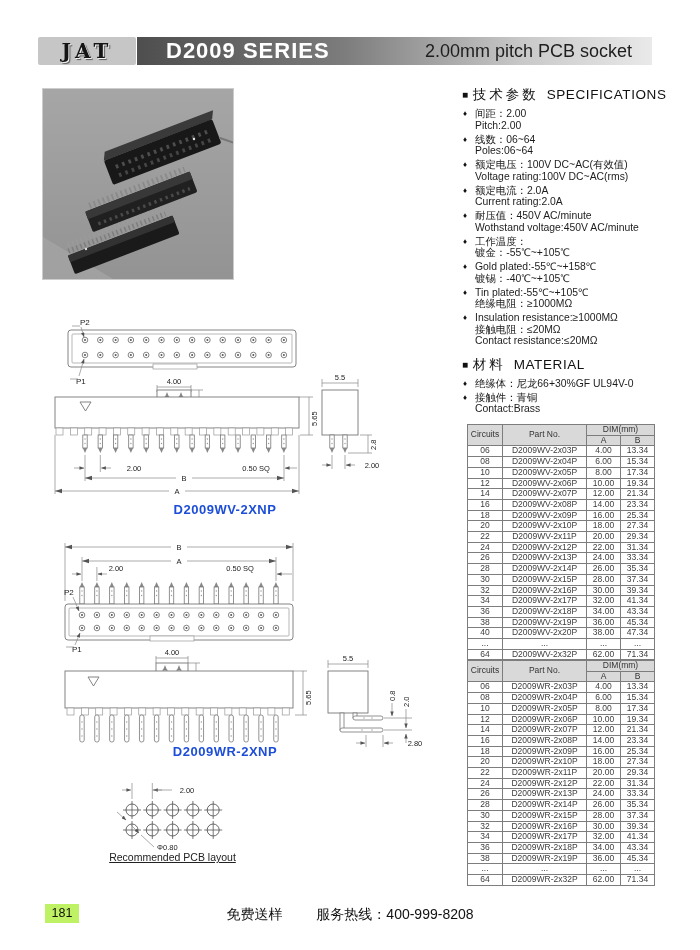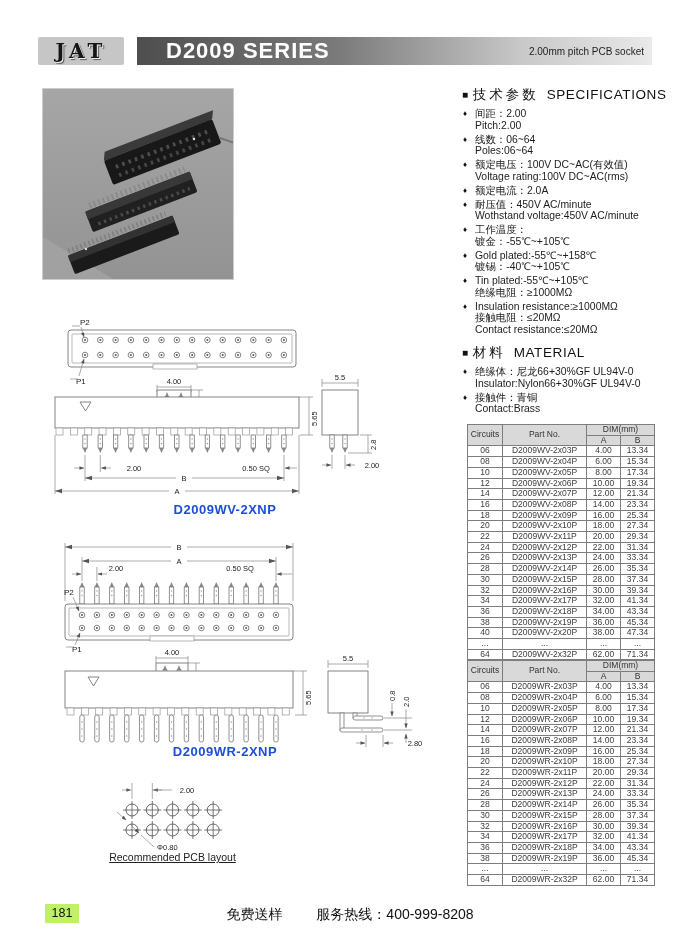--- a/index.html
+++ b/index.html
@@ -1,30 +1,30 @@
 <!DOCTYPE html>
 <html><head>
 <meta charset="utf-8">
 <style>
   html,body { margin:0; padding:0; }
   body { width:700px; height:950px; position:relative; background:#ffffff;
          font-family:"Liberation Sans", sans-serif; overflow:hidden; }
   .abs { position:absolute; }
 
   
-  .logo-box { left:38px; top:37px; width:86px; height:28px; background:#c6c6c6;
+  .logo-box { left:38px; top:37px; width:98px; height:28px; background:#c6c6c6;
               border-radius:2px; display:flex; align-items:center; justify-content:center; }
   .logo-text { font-family:"DejaVu Serif", serif; font-weight:bold; font-size:20px;
                letter-spacing:4px; color:#151515;
                text-shadow:1px 1px 0 #f2f2f2, 2px 2px 1px #5a5a5a; }
   .series-bar { left:137px; top:37px; width:515px; height:28px;
                 background:linear-gradient(90deg,#4e4e4e 0%,#7c7c7c 40%,#c9c9c9 75%,#e9e9e9 100%);
                 display:flex; align-items:center; justify-content:space-between; }
   .series-title { color:#ffffff; font-weight:bold; font-size:22px; letter-spacing:1px; padding-left:29px; }
-  .series-sub { color:#1e1e1e; font-size:10px; padding-right:8px; }
+  .series-sub { color:#1e1e1e; font-size:18px; padding-right:20px; }
 
   
   .photo { left:42px; top:88px; width:190px; height:190px; border:1px solid #cccccc; }
 
   
   .rightcol { left:462px; top:86px; width:234px; }
   .sec-head { display:flex; align-items:baseline; font-size:13.5px; color:#111; letter-spacing:.6px; margin-bottom:4px; }
   .sec-head .sq { font-size:10px; margin-right:4px; position:relative; top:-1px; }
   .sec-head .cn { margin-right:8px; letter-spacing:3px; }
   .spec-line { position:relative; font-size:10.4px; line-height:11.5px; color:#1c1c1c; padding-left:13px; }
@@ -158,41 +158,41 @@
     <span>SPECIFICATIONS</span>
   </div>
   <div>
       <div class="spec-line lead"><span class="diamond">♦</span><span>间距：2.00</span></div>
       <div class="spec-line"><span>Pitch:2.00</span></div>
       <div class="spec-line lead"><span class="diamond">♦</span><span>线数：06~64</span></div>
       <div class="spec-line"><span>Poles:06~64</span></div>
       <div class="spec-line lead"><span class="diamond">♦</span><span>额定电压：100V DC~AC(有效值)</span></div>
       <div class="spec-line"><span>Voltage rating:100V DC~AC(rms)</span></div>
       <div class="spec-line lead"><span class="diamond">♦</span><span>额定电流：2.0A</span></div>
+      <div class="spec-line"><span>Current rating:2.0A</span></div>
       <div class="spec-line lead"><span class="diamond">♦</span><span>耐压值：450V AC/minute</span></div>
       <div class="spec-line"><span>Wothstand voltage:450V AC/minute</span></div>
       <div class="spec-line lead"><span class="diamond">♦</span><span>工作温度：</span></div>
       <div class="spec-line"><span>镀金：-55℃~+105℃</span></div>
       <div class="spec-line lead"><span class="diamond">♦</span><span>Gold plated:-55℃~+158℃</span></div>
       <div class="spec-line"><span>镀锡：-40℃~+105℃</span></div>
       <div class="spec-line lead"><span class="diamond">♦</span><span>Tin plated:-55℃~+105℃</span></div>
       <div class="spec-line"><span>绝缘电阻：≥1000MΩ</span></div>
       <div class="spec-line lead"><span class="diamond">♦</span><span>Insulation resistance:≥1000MΩ</span></div>
       <div class="spec-line"><span>接触电阻：≤20MΩ</span></div>
       <div class="spec-line"><span>Contact resistance:≤20MΩ</span></div>
     </div>
 
   <div class="sec-head mat-gap">
     <span class="sq">■</span>
     <span class="cn">材料</span>
     <span>MATERIAL</span>
   </div>
   <div>
       <div class="spec-line lead"><span class="diamond">♦</span><span>绝缘体：尼龙66+30%GF  UL94V-0</span></div>
-      <div class="spec-line"><span>Insulator:Nylon66+30%GF  UL94V-0</span></div>
       <div class="spec-line lead"><span class="diamond">♦</span><span>接触件：青铜</span></div>
       <div class="spec-line"><span>Contact:Brass</span></div>
     </div>
 </div>
 
 <svg class="abs" style="left:50px; top:312px;" width="410" height="196" viewBox="0 0 410 196">
 
   <rect x="18" y="18" width="228" height="37" rx="3" class="ol"></rect>
   <rect x="22" y="22" width="220" height="29" rx="1" class="ol2"></rect>
   <rect x="103" y="52" width="44" height="5" fill="#fff" stroke="#999" stroke-width="0.7"></rect>

